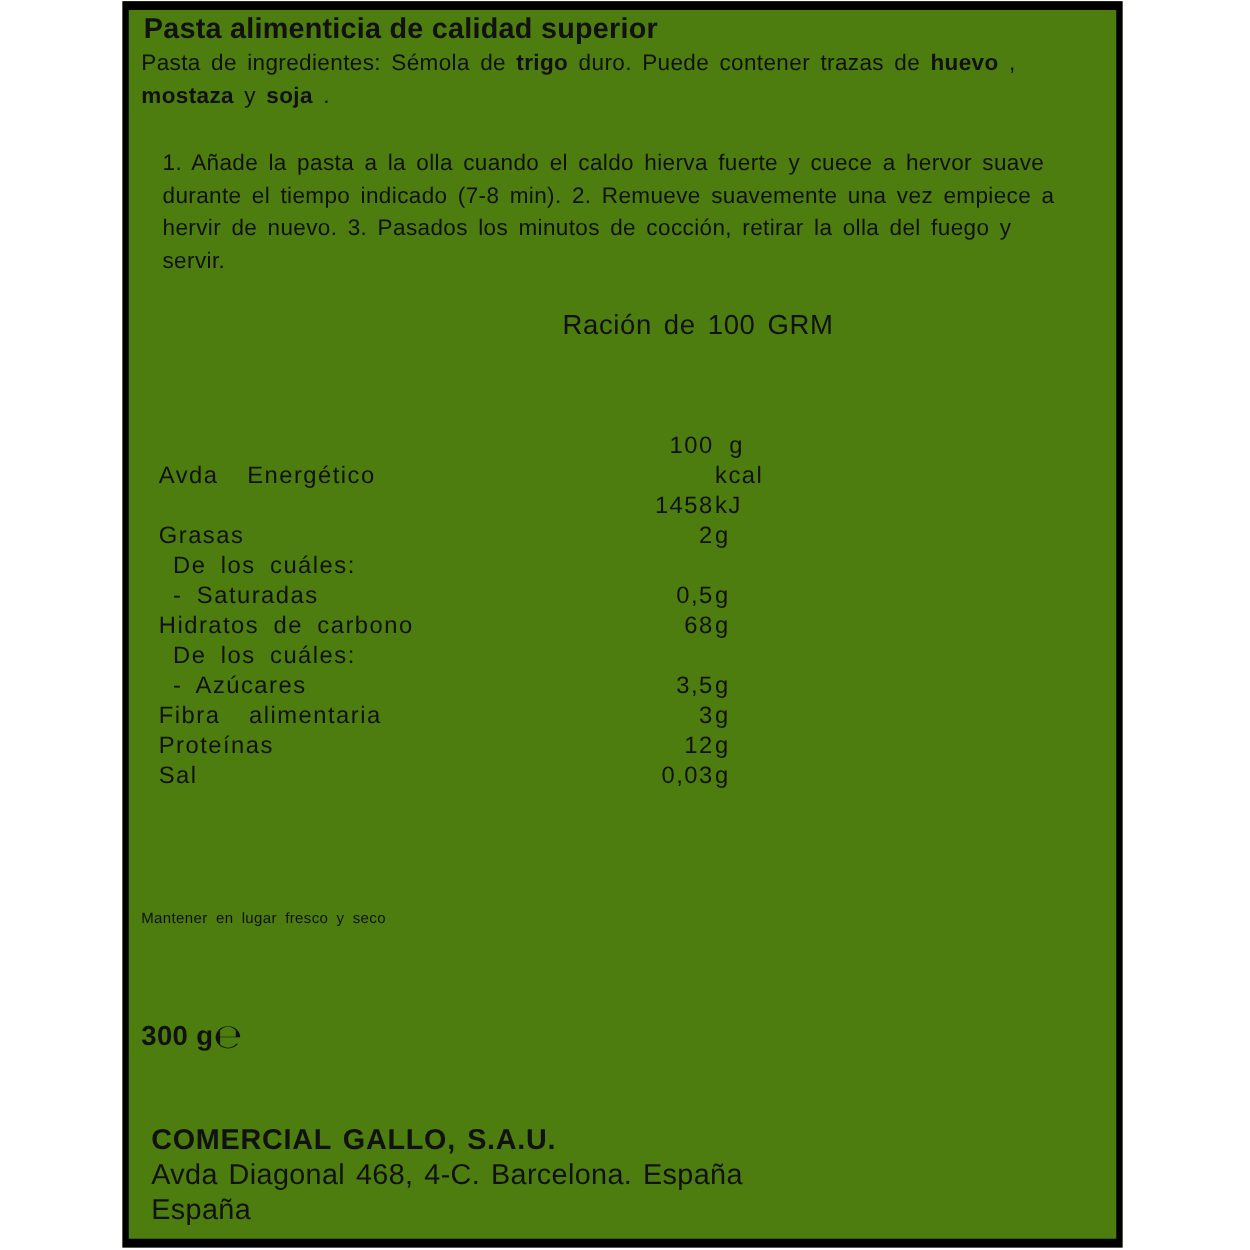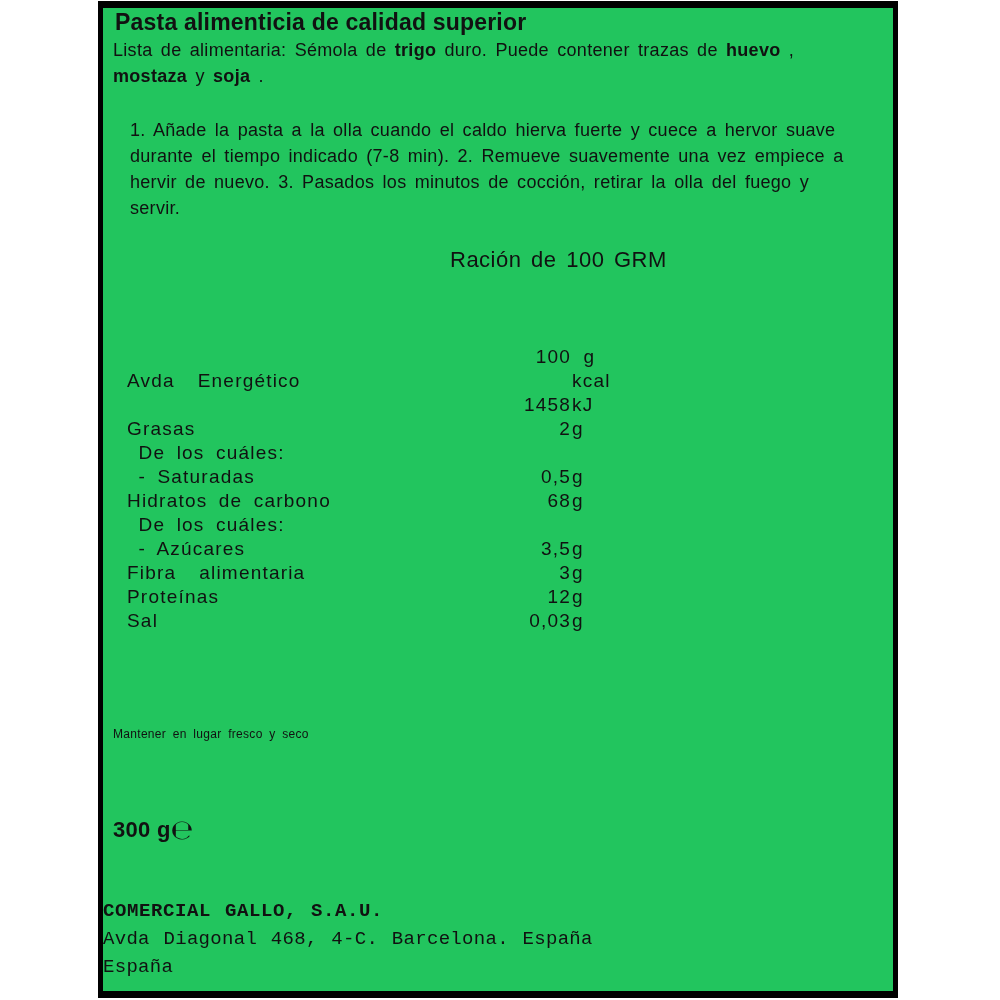--- a/index.html
+++ b/index.html
@@ -11,21 +11,21 @@
     overflow: hidden;
   }
   .label-box {
     position: absolute;
     left: 98px; top: 1px;
     width: 800px; height: 997px;
     border-top: 7px solid #000;
     border-bottom: 7px solid #000;
     border-left: 5px solid #000;
     border-right: 5px solid #000;
-    background: #22c55e;
+    background: #4d7c0f;
   }
   .content { position: absolute; left: 0; top: 0; right: 0; bottom: 0; }
 
   .title {
     position: absolute; left: 12px; top: 1px;
     font-size: 23px; font-weight: bold; letter-spacing: 0.2px;
     white-space: nowrap;
   }
   .body-text { font-size: 18px; line-height: 26px; word-spacing: 3px; letter-spacing: 0.3px; }
   .ingredients { position: absolute; left: 10px; top: 29px; width: 776px; }
@@ -57,33 +57,33 @@
     position: absolute; left: 10px; top: 806px;
     font-size: 22px; font-weight: bold; letter-spacing: 0.3px;
     white-space: nowrap;
     text-align: right;
   }
   .e-sign {
     font-family: "DejaVu Sans", sans-serif;
     font-weight: normal; font-size: 27px;
     vertical-align: -2px;
   }
-  .company { position: absolute; left: 0; top: 889px; font-size: 19px; line-height: 28px; letter-spacing: 0.3px; word-spacing: 2px; font-family: Liberation Mono, monospace; }
+  .company { position: absolute; left: 18px; top: 889px; font-size: 23px; line-height: 28px; letter-spacing: 0.3px; word-spacing: 2px; }
   .company .line1 { font-weight: bold; letter-spacing: 0.6px; }
 </style>
 </head>
 <body>
 
 <div class="label-box">
   <div class="content">
 
     <div class="title">Pasta alimenticia de calidad superior</div>
 
     <div class="ingredients body-text">
-      <div><span class="pre">Lista de alimentaria: Sémola de </span><b class="pre">trigo</b><span class="pre"> duro. Puede contener trazas de </span><b class="pre">huevo</b><span class="pre"> ,</span></div>
+      <div><span class="pre">Pasta de ingredientes: Sémola de </span><b class="pre">trigo</b><span class="pre"> duro. Puede contener trazas de </span><b class="pre">huevo</b><span class="pre"> ,</span></div>
       <div><b class="pre">mostaza</b><span class="pre"> y </span><b class="pre">soja</b><span class="pre"> .</span></div>
     </div>
 
     <div class="instructions body-text">
       <div>1. Añade la pasta a la olla cuando el caldo hierva fuerte y cuece a hervor suave</div>
       <div>durante el tiempo indicado (7-8 min). 2. Remueve suavemente una vez empiece a</div>
       <div>hervir de nuevo. 3. Pasados los minutos de cocción, retirar la olla del fuego y</div>
       <div>servir.</div>
     </div>
 

